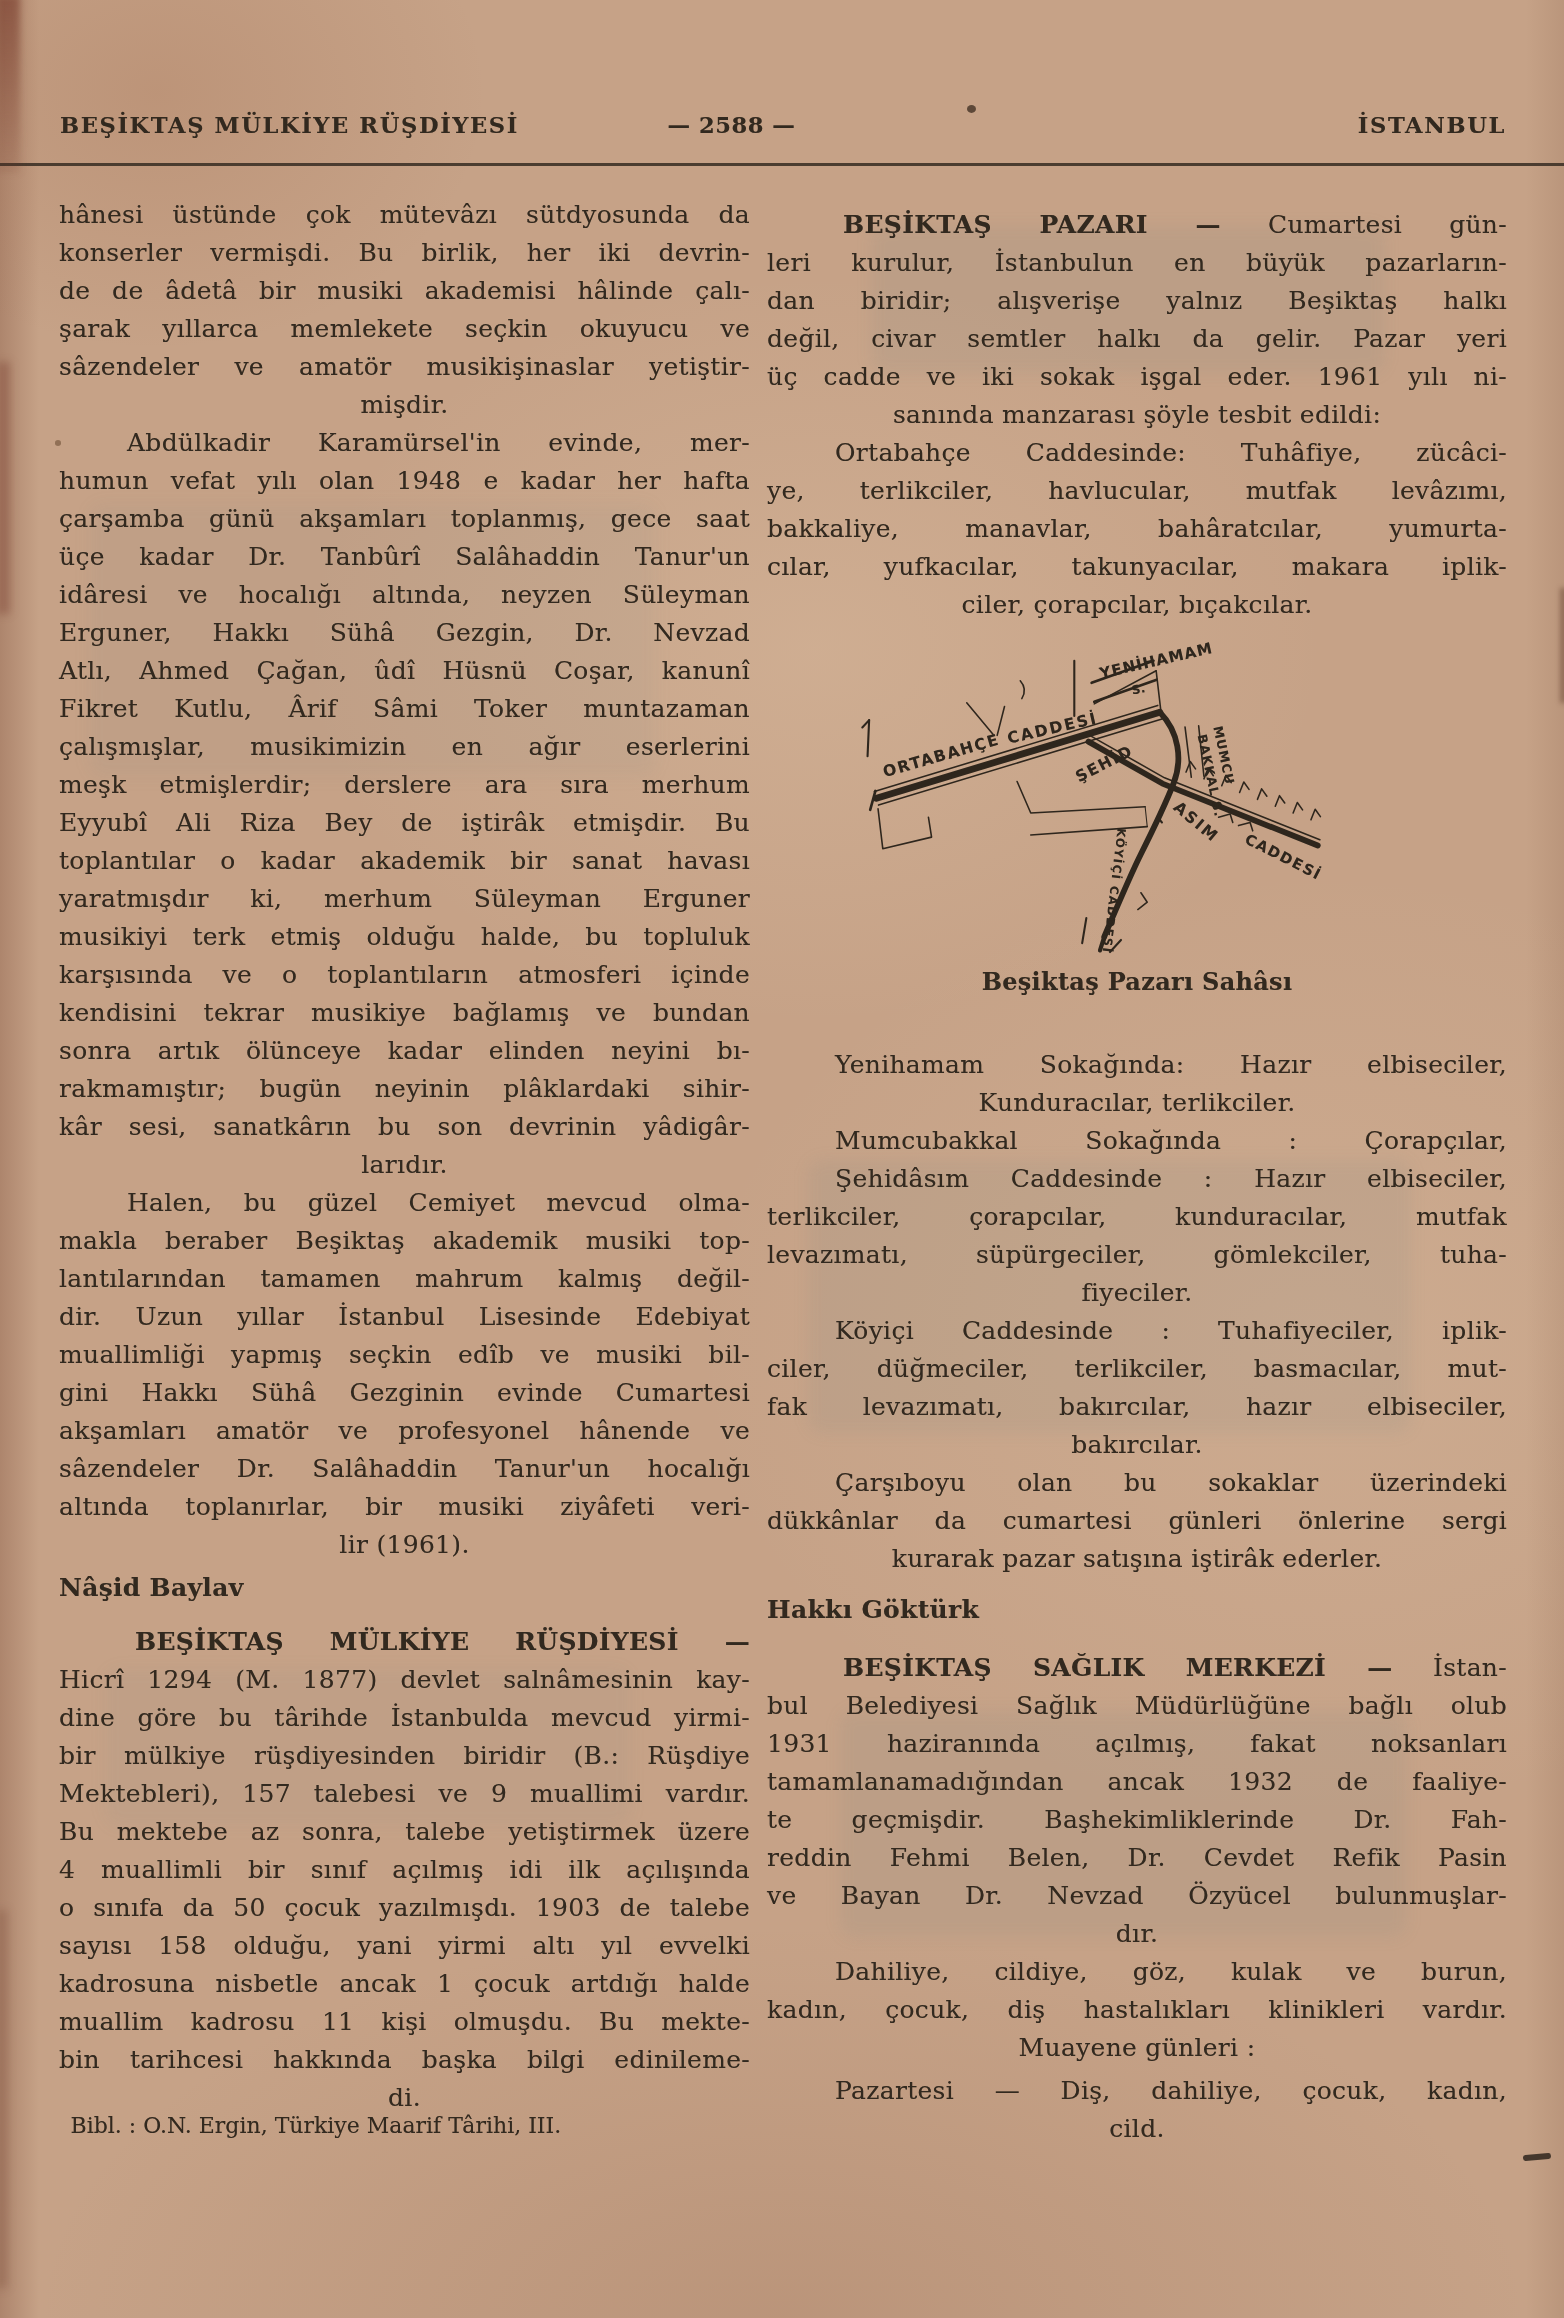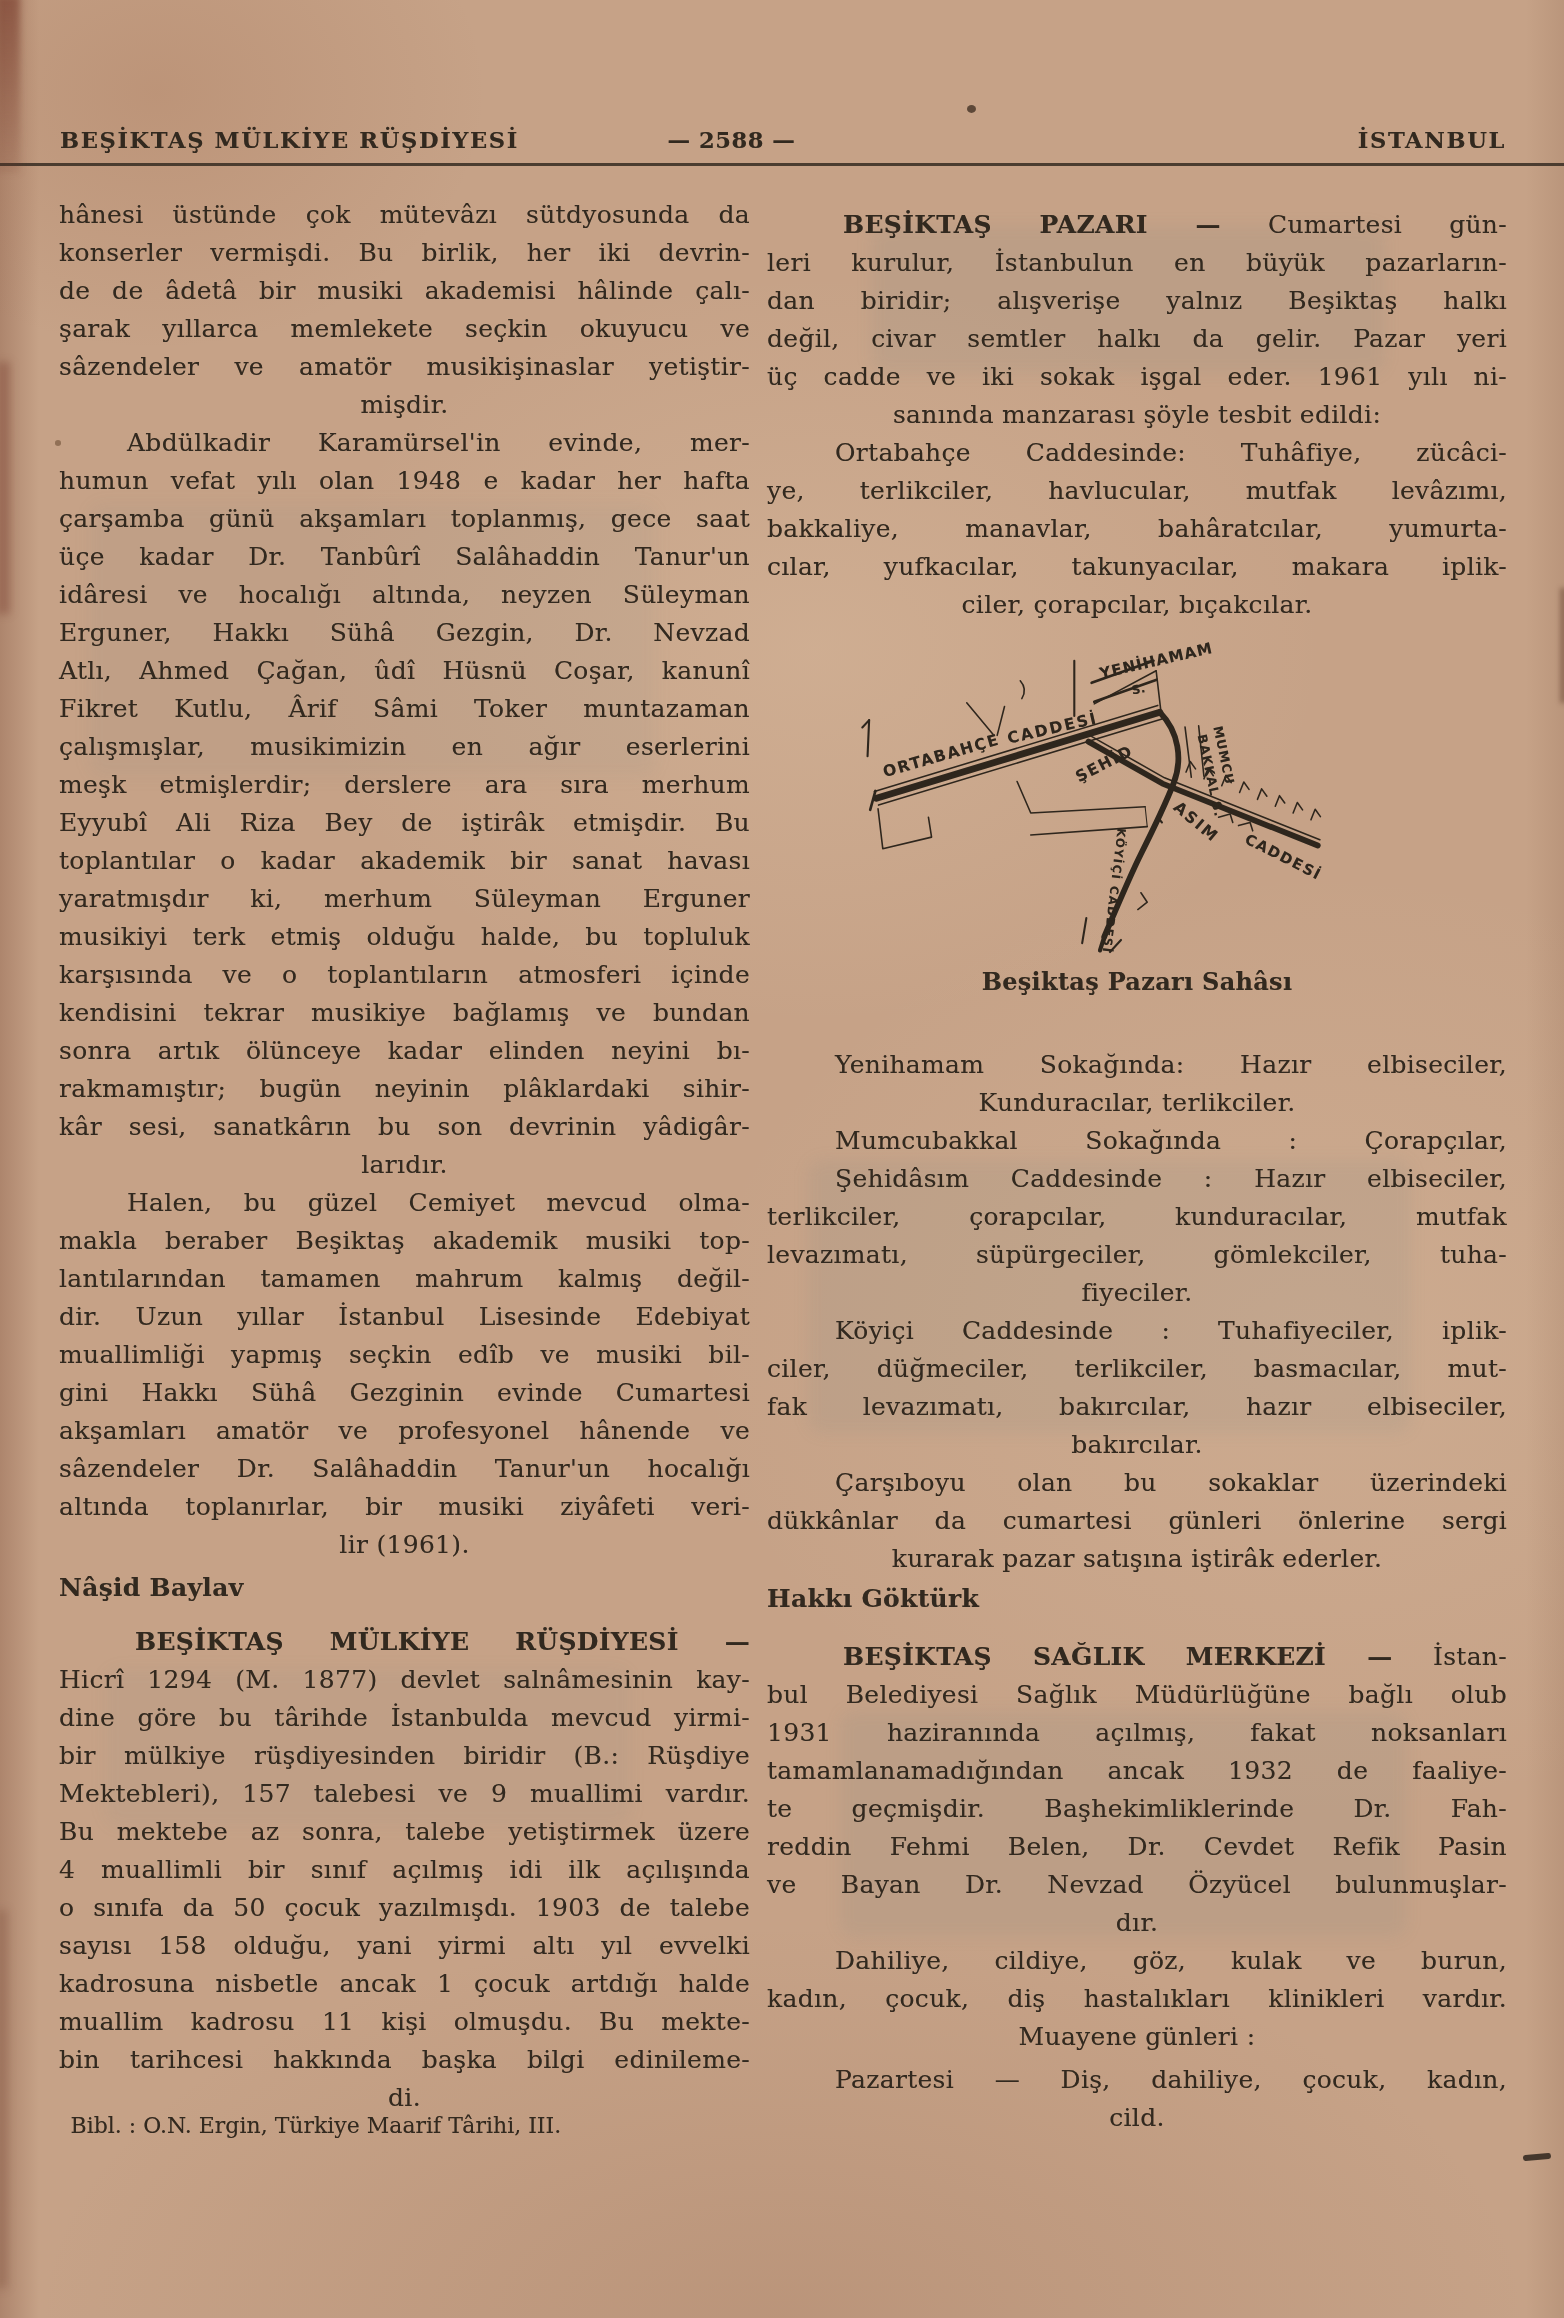--- a/index.html
+++ b/index.html
@@ -12,37 +12,37 @@
       radial-gradient(472px 367px at 10% 4%, rgba(150,92,62,.20), transparent 70%),
       radial-gradient(787px 577px at 52% 28%, rgba(238,214,184,.22), transparent 65%),
       radial-gradient(892px 682px at 84% 58%, rgba(240,218,188,.16), transparent 70%),
       radial-gradient(997px 525px at 50% 100%, rgba(140,95,70,.20), transparent 75%),
       linear-gradient(90deg, rgba(108,58,40,.28) 0%, rgba(108,58,40,0) 2.5%, rgba(108,58,40,0) 97.5%, rgba(120,82,60,.16) 100%);
     font-family:"DejaVu Serif","Liberation Serif",serif;
     color:#32291f;
   }
   .txt{ text-shadow:0 0 0.5px rgba(48,39,29,.35); }
   
-  .hdr{ position:absolute; top:127px; height:31.5px; font-weight:bold; font-size:22.6px; letter-spacing:1.6px; }
+  .hdr{ position:absolute; top:112px; height:31.5px; font-weight:bold; font-size:22.6px; letter-spacing:1.6px; }
   .hdr-left{ left:60px; }
   .hdr-center{ left:658px; width:147px; text-align:center; letter-spacing:0.5px;}
   .hdr-right{ right:59px; }
   .rule{ position:absolute; top:163px; left:0; width:100%; height:2.6px; background:#3a2f24; opacity:.88; }
   
   .col{ position:absolute; font-size:25px; line-height:38px; letter-spacing:0.3px; }
   .col-left{ top:196px; left:59px; width:691px; }
   .col-right{ top:190px; left:767px; width:740px; }
   .pbody{ white-space:pre-line; text-align:justify; text-align-last:justify; }
   .plast{ text-align:center; white-space:nowrap; }
   .ind .pbody{ text-indent:68px; }
   .hline{ text-align:justify; text-align-last:justify; padding-left:76px;margin-top:16px; }
   .bold{ font-weight:bold; }
   .signature{ font-weight:bold; text-align:left; }
   .sig-left{ margin-top:5.2px; padding-right:108px; }
-  .sig-right{ margin-top:2px; padding-right:130px; }
+  .sig-right{ margin-top:13px; padding-right:130px; }
   .article{ margin-top:14.7px; }
   .bibl{ margin-top:-10.5px; font-size:22px; padding-left:11.5px; letter-spacing:0; }
   
   .fig{ margin:0; }
   .fig svg{ display:block; margin-left:57px; }
   .caption{ margin-top:3px; text-align:center; font-weight:bold; font-size:24px; }
   .after-fig{ margin-top:45px; }
   .sag-art{ margin-top:20px; }
   .last-para{ margin-top:5.2px; }
   

